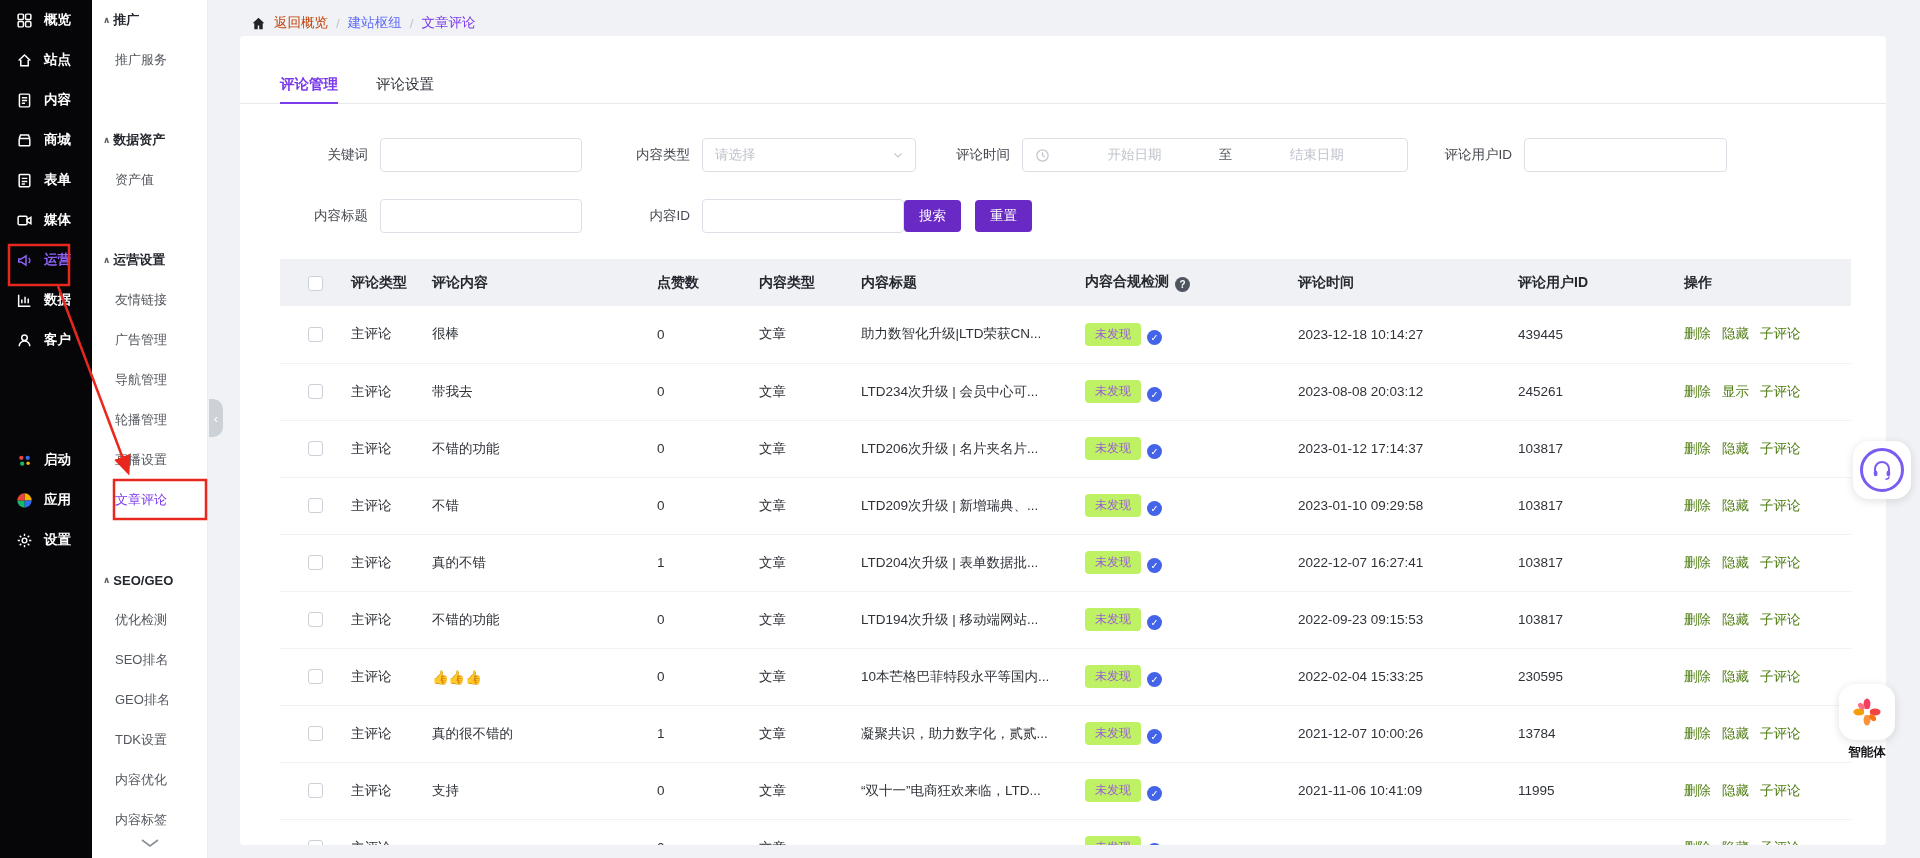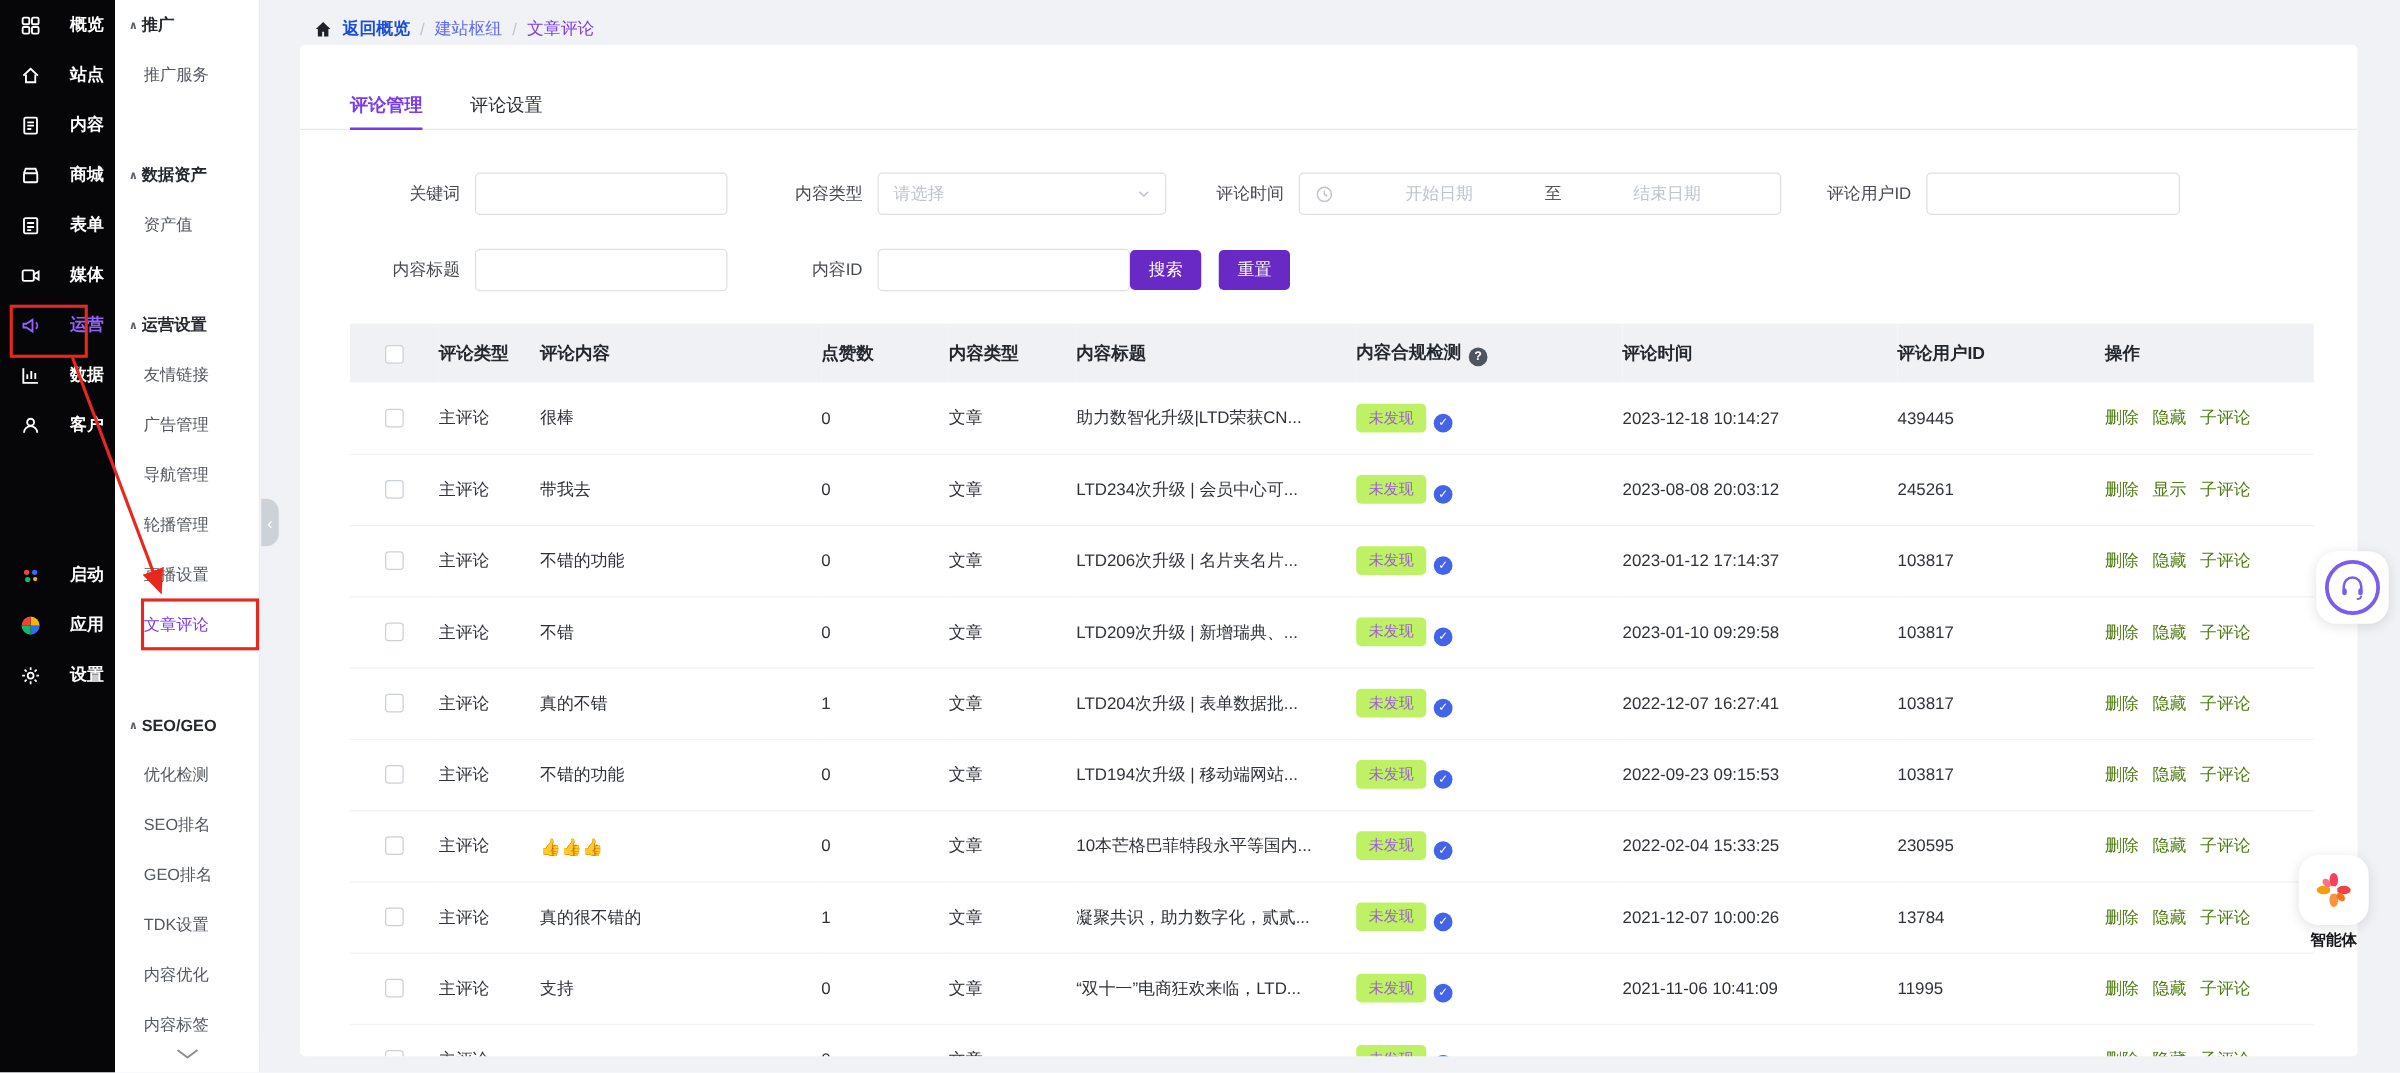--- a/index.html
+++ b/index.html
@@ -2,21 +2,21 @@
 <html><head>
 <meta charset="utf-8">
 <style>
   *{margin:0;padding:0;box-sizing:border-box}
   html,body{width:1920px;height:858px;overflow:hidden;background:#f0f2f5}
   body{font-family:"Liberation Sans","DejaVu Sans",sans-serif;color:#303133}
   #root{position:relative;width:1920px;height:858px;overflow:hidden}
 
   
   #left-sidebar{position:absolute;left:0;top:0;width:92px;height:858px;background:#060608;z-index:5}
-  .lnav-item{height:40px;display:flex;align-items:center;padding-left:16px;gap:23px;color:#fff;font-size:13.5px;font-weight:600;cursor:pointer}
+  .lnav-item{height:40px;display:flex;align-items:center;padding-left:16px;gap:11px;color:#fff;font-size:13.5px;font-weight:600;cursor:pointer}
   .lnav-item.active{color:#9163fb}
   .lnav-icon{width:17px;height:17px;display:inline-flex;flex:none}
   .lnav-icon svg{width:17px;height:17px;display:block}
   .lnav-gap{height:80px}
 
   
   #sub-sidebar{position:absolute;left:92px;top:0;width:116px;height:858px;background:#fff;border-right:1px solid #ebedf0;z-index:4}
   .snav-group{margin-top:40px}
   #sub-nav > .snav-group:first-child{margin-top:0}
   .snav-group-title{height:40px;display:flex;align-items:center;padding-left:11px;font-size:13px;font-weight:700;color:#24282e;cursor:pointer}
@@ -24,41 +24,41 @@
   .snav-item{height:40px;display:flex;align-items:center;padding-left:23px;font-size:13px;color:#53575e;cursor:pointer}
   .snav-item.active{color:#7c3aed}
   #subnav-fade{position:absolute;left:0;bottom:0;width:100%;height:30px;background:#fff;display:flex;align-items:center;justify-content:center}
 
   #collapse-handle{position:absolute;left:209px;top:399px;width:14px;height:38px;background:#cdd1d8;border-radius:0 10px 10px 0;color:#fff;display:flex;align-items:center;justify-content:center;font-size:13px;z-index:6;cursor:pointer}
 
   
   #breadcrumb{position:absolute;left:251px;top:11px;height:24px;display:flex;align-items:center;gap:8px;font-size:13.5px;z-index:2}
   .bc-home{display:inline-flex;cursor:pointer}
   .bc-home svg{width:15px;height:15px}
-  .bc-root{color:#1d4ed8;font-weight:700;cursor:pointer}
+  .bc-root{color:#c2410c;font-weight:400;cursor:pointer}
   .bc-sep{color:#c0c4cc}
   .bc-link{color:#5f6bf7;cursor:pointer}
   .bc-cur{color:#7c3aed}
 
   #card{position:absolute;left:240px;top:36px;width:1646px;height:809px;background:#fff;border-radius:4px;z-index:1;overflow:hidden}
 
   #tabs{position:absolute;left:0;top:30px;width:100%;height:38px;border-bottom:1px solid #e7e9ec;display:flex;align-items:stretch;padding-left:40px;gap:38px}
   .tab{font-size:14.5px;color:#2b2f36;display:flex;align-items:center;position:relative;cursor:pointer}
   .tab.active{color:#7c3aed;font-weight:600}
   .tab.active::after{content:"";position:absolute;left:0;right:0;bottom:-1px;height:2px;background:#7c3aed}
 
   #filters{position:absolute;left:28px;top:102px}
   .frow{display:flex;align-items:center;height:34px}
   .frow + .frow{margin-top:27px}
   .flabel{font-size:13.5px;color:#46494f;text-align:right;margin-right:12px;flex:none}
   .w100{width:100px}.w98{width:98px}.w94{width:94px}.w104{width:104px}
   .ml10{margin-left:10px}.ml16{margin-left:0}.ml14{margin-left:14px}
   .finput{width:202px;height:34px;border:1px solid #dcdfe6;border-radius:4px;background:#fff;padding:0 12px;font-size:13.5px;color:#303133;outline:none;font-family:inherit}
   .finput.wide{width:203px}
-  .fselect{width:231px;height:34px;border:1px solid #dcdfe6;border-radius:4px;background:#fff;display:flex;align-items:center;padding:0 10px 0 12px;cursor:pointer}
+  .fselect{width:214px;height:34px;border:1px solid #dcdfe6;border-radius:4px;background:#fff;display:flex;align-items:center;padding:0 10px 0 12px;cursor:pointer}
   .fselect .ph{flex:1;font-size:13.5px;color:#bfc4cc}
   .fselect svg{width:14px;height:14px}
   .fdate{width:386px;height:34px;border:1px solid #dcdfe6;border-radius:4px;background:#fff;display:flex;align-items:center;padding:0 12px;gap:6px;cursor:pointer}
   .fdate .clock{display:inline-flex}
   .fdate .clock svg{width:15px;height:15px}
   .fdate .dph{flex:1;text-align:center;font-size:13.5px;color:#bfc4cc}
   .fdate .dto{font-size:13.5px;color:#55585e}
   .btn{height:32px;padding:0 15px;background:#6929c4;color:#fff;border:none;border-radius:4px;font-size:13.5px;cursor:pointer;font-family:inherit}
 
   #grid-wrap{position:absolute;left:40px;top:223px;width:1571px}

